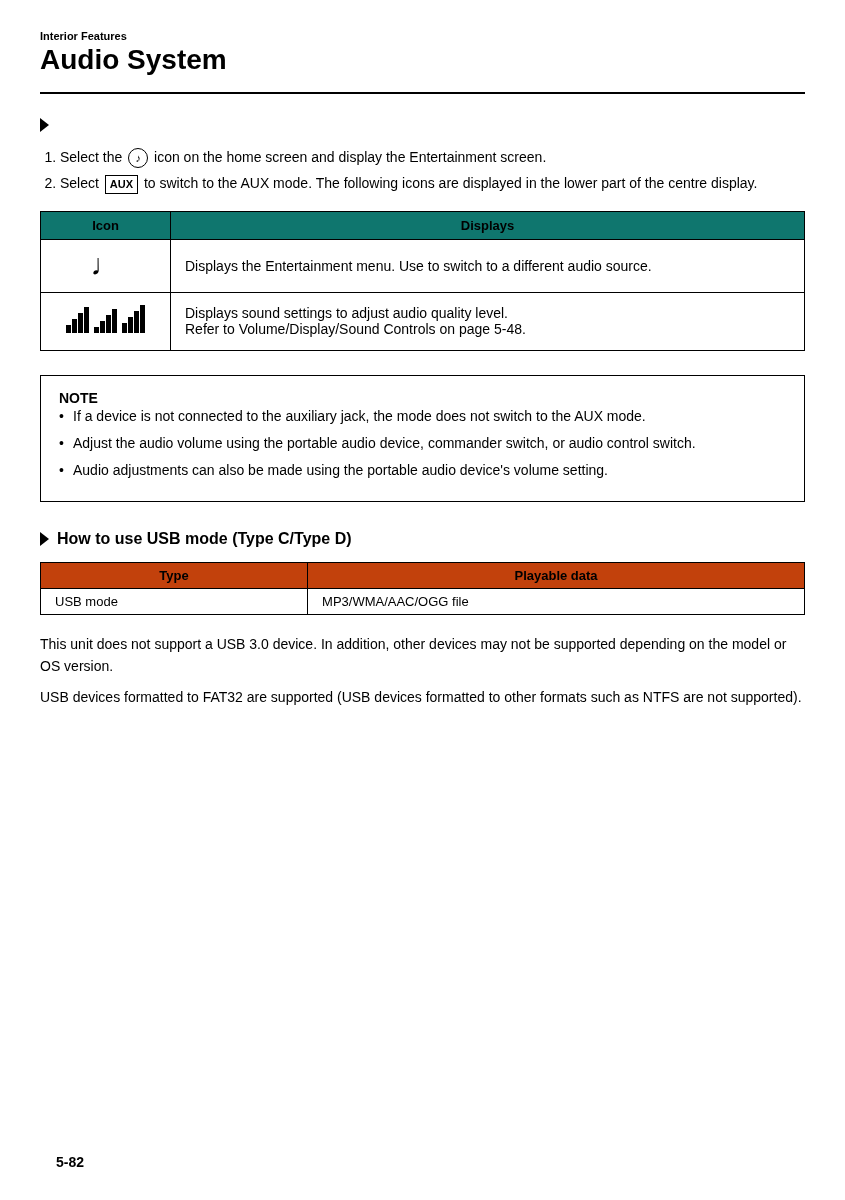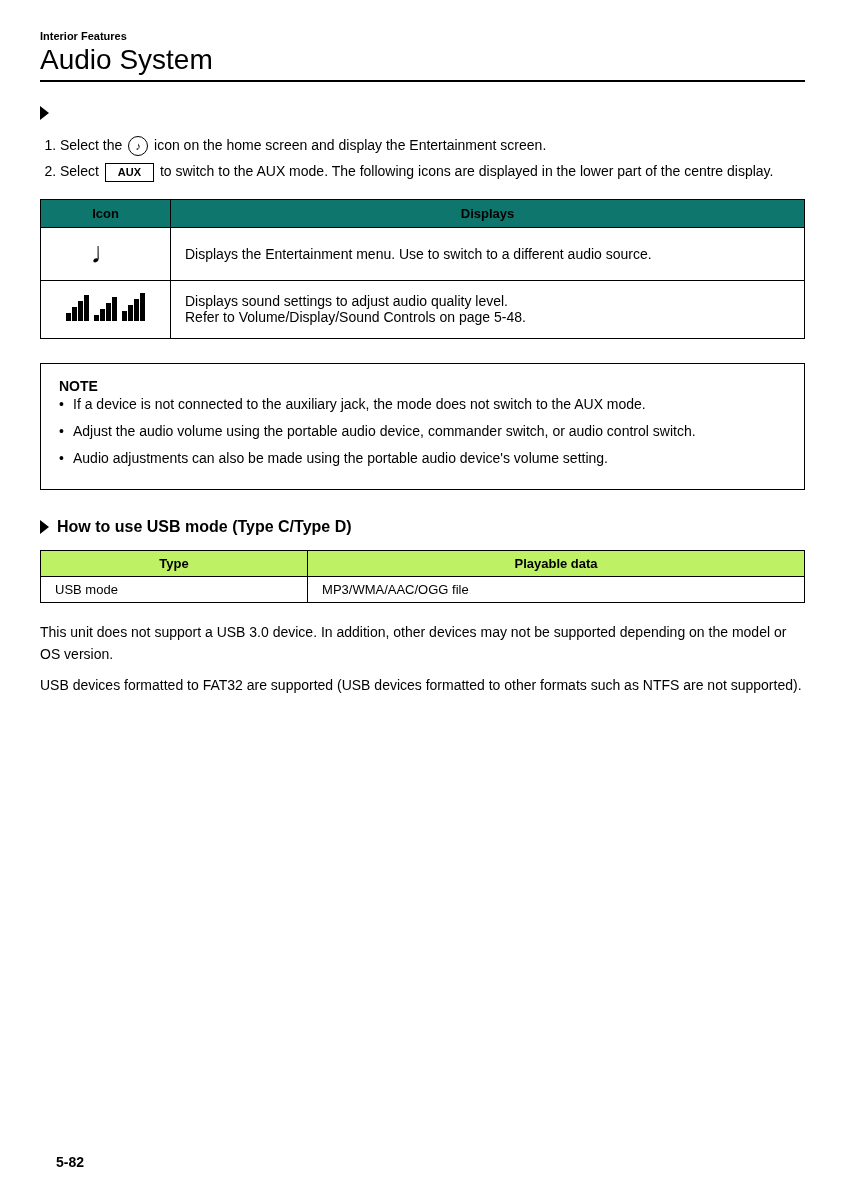--- a/index.html
+++ b/index.html
@@ -14,22 +14,22 @@
     }
 
     .section-label {
       font-size: 11px;
       font-weight: bold;
       margin-bottom: 2px;
     }
 
     .page-title {
       font-size: 28px;
-      font-weight: normal;
-      margin-bottom: 4px;
+      font-weight: bold;
+      margin-bottom: 16px;
     }
 
     .title-rule {
       border: none;
       border-top: 2px solid #000;
       margin-bottom: 24px;
     }
 
     .section-heading {
       display: flex;
@@ -69,21 +69,21 @@
       width: 20px;
       height: 20px;
       font-size: 11px;
       vertical-align: middle;
       margin: 0 2px;
     }
 
     .aux-badge {
       display: inline-block;
       border: 1.5px solid #000;
-      padding: 0 12px;
+      padding: 0 4px;
       font-size: 11px;
       font-weight: bold;
       vertical-align: middle;
       margin: 0 2px;
     }
 
     
     .icon-table {
       width: 100%;
       border-collapse: collapse;
@@ -175,21 +175,21 @@
       margin-bottom: 18px;
       border: 1px solid #000;
     }
 
     .usb-table th {
       border: 1px solid #000;
       padding: 5px 32px;
       font-weight: bold;
       text-align: center;
       font-size: 13px;
-      background: #bef264;
+      background: #c2410c;
     }
 
     .usb-table td {
       border: 1px solid #000;
       padding: 5px 14px;
       font-size: 13px;
     }
 
     .usb-description {
       line-height: 1.6;

